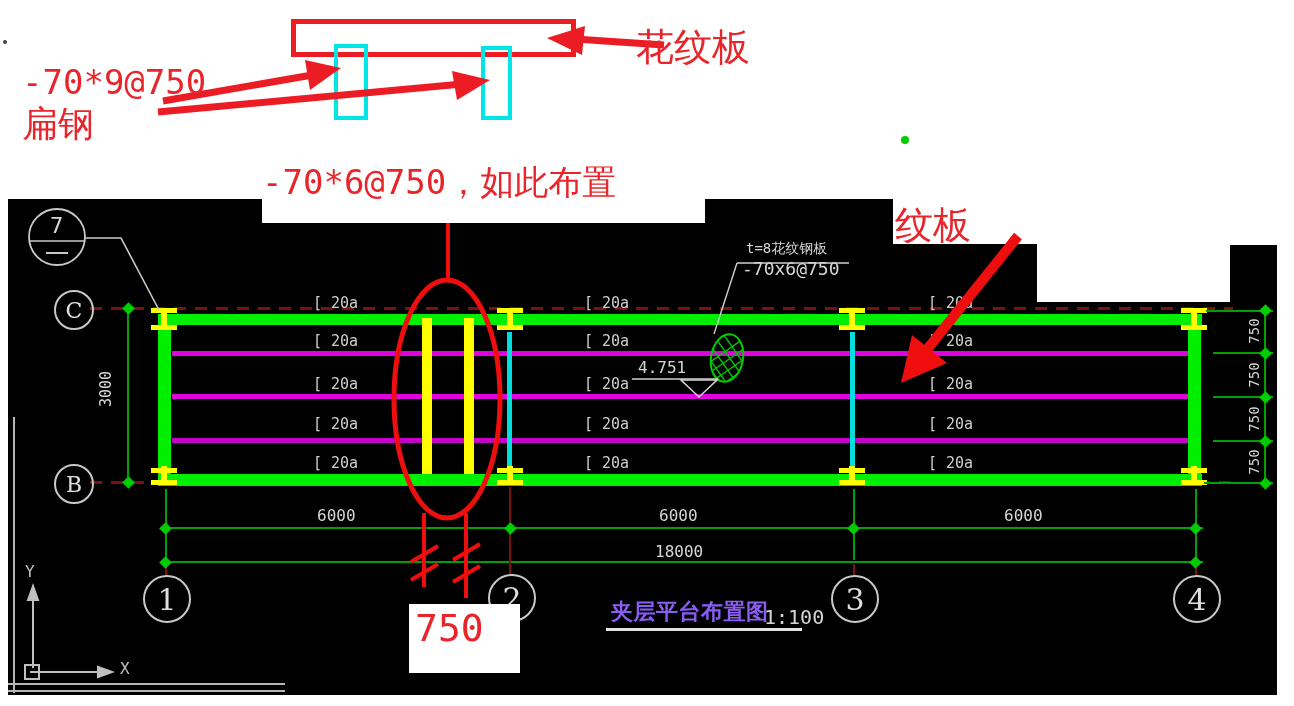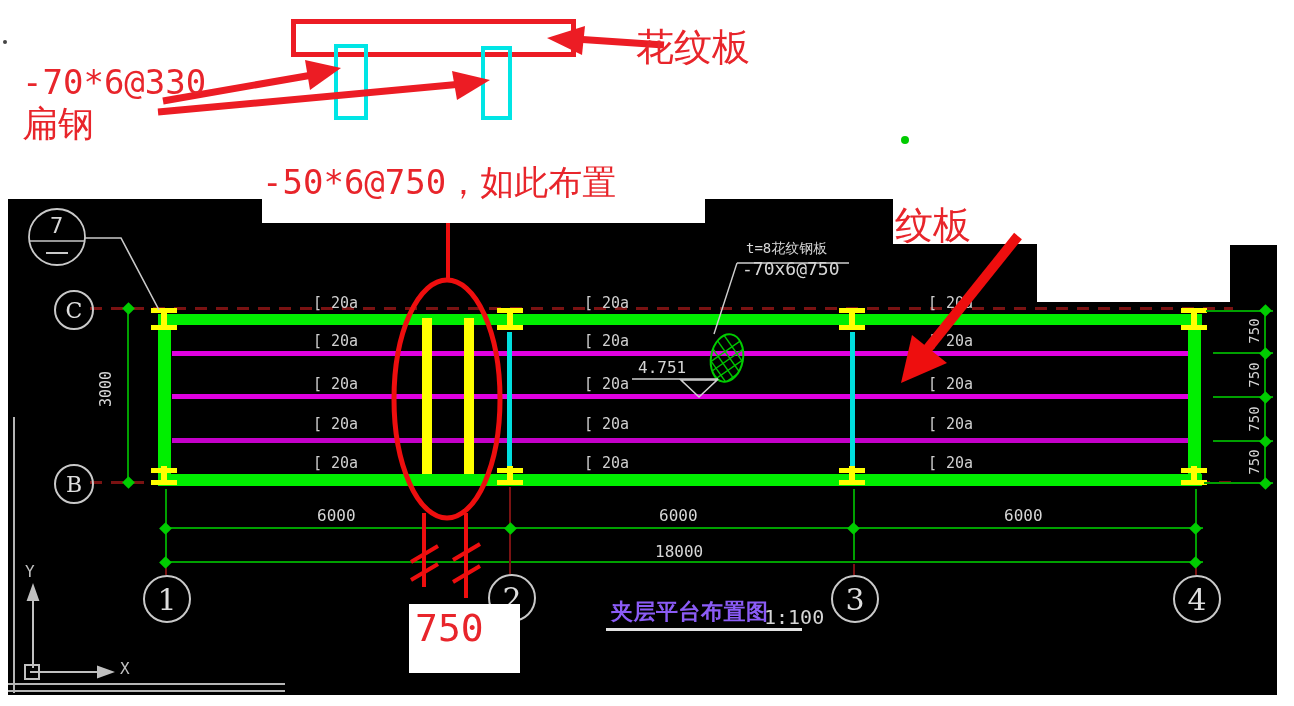--- a/index.html
+++ b/index.html
@@ -209,23 +209,23 @@
     <line x1="411" y1="562" x2="438" y2="546" stroke="#ee0e0e" stroke-width="4"></line>
     <line x1="411" y1="580" x2="438" y2="564" stroke="#ee0e0e" stroke-width="4"></line>
     <line x1="453" y1="560" x2="480" y2="544" stroke="#ee0e0e" stroke-width="4"></line>
     <line x1="453" y1="582" x2="480" y2="566" stroke="#ee0e0e" stroke-width="4"></line>
 
     <line x1="1018" y1="236" x2="921" y2="357" stroke="#ee0e0e" stroke-width="10"></line>
     <polygon points="901,383 912,335 947,363" fill="#ee0e0e"></polygon>
   </svg>
 
   <div class="abs" style="left:3px;top:40px;width:4px;height:4px;background:#444;border-radius:50%;z-index:9;"></div>
-  <div class="abs redtext" style="left:22px;top:62px;font-size:34px;z-index:10;">-70*6@330</div>
+  <div class="abs redtext" style="left:22px;top:62px;font-size:34px;z-index:10;">-70*9@750</div>
   <div class="abs redtext" style="left:22px;top:100px;font-size:36px;z-index:10;">扁钢</div>
   <div class="abs redtext" style="left:636px;top:22px;font-size:38px;z-index:10;">花纹板</div>
-  <div class="abs redtext" style="left:262px;top:160px;font-size:34px;z-index:10;">-50*6@750，如此布置</div>
+  <div class="abs redtext" style="left:262px;top:160px;font-size:34px;z-index:10;">-70*6@750，如此布置</div>
   <div class="abs" style="left:901px;top:136px;width:8px;height:8px;background:#00cc00;border-radius:50%;z-index:10;"></div>
   <div class="abs redtext" style="left:895px;top:200px;font-size:38px;z-index:10;">纹板</div>
 
   <div class="abs" style="left:409px;top:604px;width:111px;height:69px;background:#ffffff;z-index:9;"></div>
   <div class="abs redtext" style="left:415px;top:606px;font-size:38px;z-index:10;">750</div>
 
 </div>
 
 </body></html>

